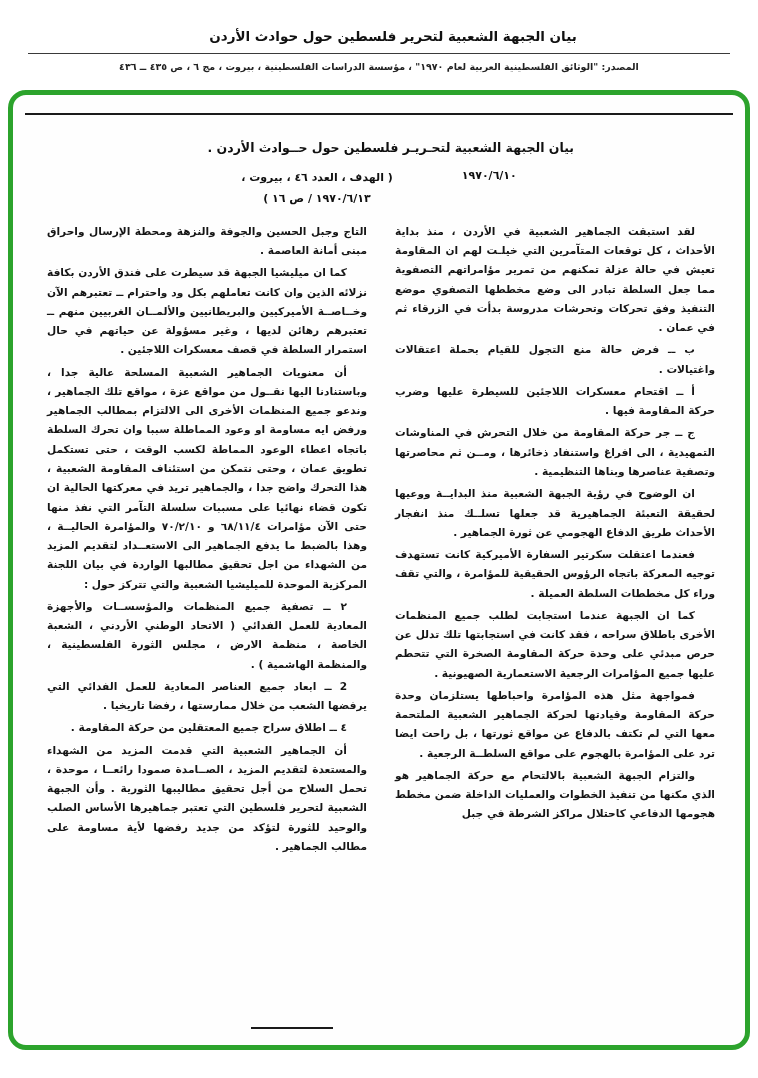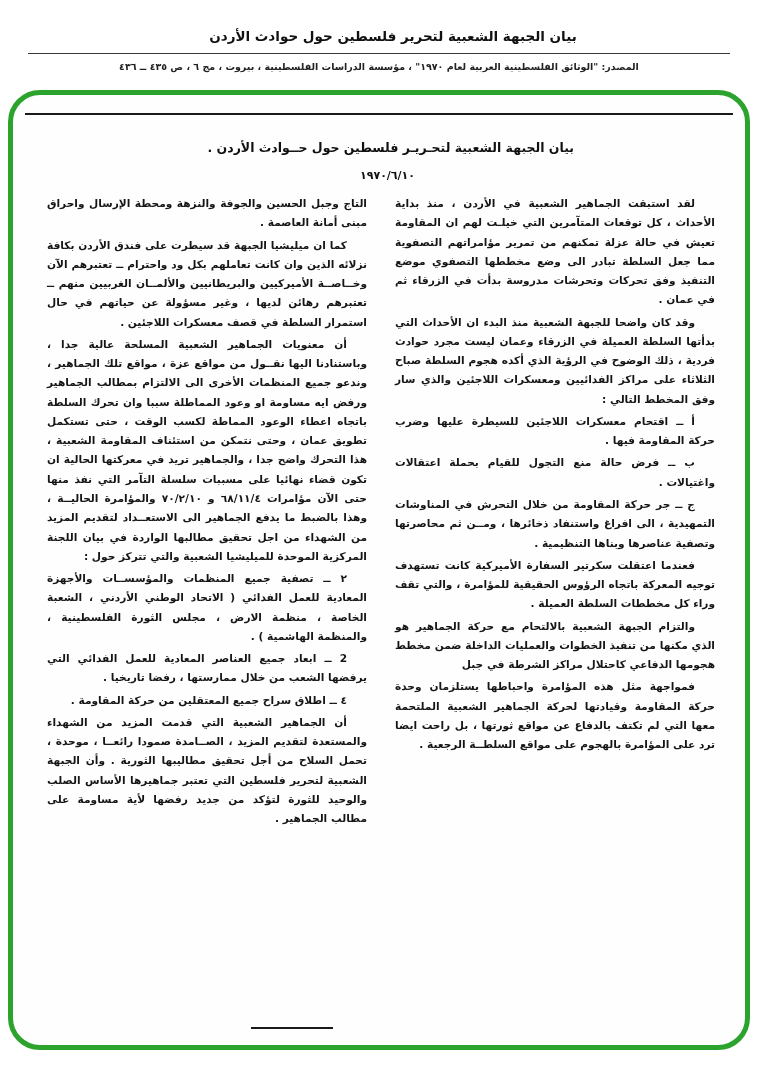--- a/index.html
+++ b/index.html
@@ -16,21 +16,21 @@
   .page-header { position:absolute; top:28px; left:0; right:0; text-align:center; direction:rtl; }
   .header-title { font-size:13.5px; font-weight:bold; color:#111;margin-left:28px; }
   .header-rule { height:1px; background:#3a3a3a; margin:9px 28px 7px 28px; }
   .header-source { font-size:9.5px; font-weight:bold; color:#222; letter-spacing:0; }
 
   
   .scan-frame {
     position:absolute; top:90px; left:8px;
     width:742px; height:960px;
     border:5px solid #2ca32c;
-    border-radius:32px;
+    border-radius:18px;
     background:#fefefe;
     overflow:hidden;
   }
   .scan-page { position:relative; width:100%; height:100%; padding:14px 30px 0 30px; }
   .scan-topline { position:absolute; top:18px; left:12px; right:12px; height:2px; background:#1a1a1a; }
   .scan-bottomline { position:absolute; bottom:16px; left:238px; width:82px; height:2px; background:#1a1a1a; }
 
   
   .doc-title {
     direction:rtl;
@@ -75,32 +75,37 @@
 </header>
 
 <div class="scan-frame">
   <div class="scan-page">
     <div class="scan-topline"></div>
 
     <div class="doc-title">بيان الجبهة الشعبية لتحـريـر فلسطين حول حــوادث الأردن .</div>
 
     <div class="doc-meta">
       <div class="doc-date">١٩٧٠/٦/١٠</div>
+      <div class="doc-ref">
+        <div>( الهدف ، العدد ٤٦ ، بيروت ،</div>
+        <div>١٩٧٠/٦/١٣ / ص ١٦ )</div>
+      </div>
     </div>
 
     <div class="doc-columns">
       <section class="doc-col">
         <p>لقد استبقت الجماهير الشعبية في الأردن ، منذ بداية الأحداث ، كل توقعات المتآمرين التي خيلـت لهم ان المقاومة تعيش في حالة عزلة تمكنهم من تمرير مؤامراتهم التصفوية مما جعل السلطة تبادر الى وضع مخططها التصفوي موضع التنفيذ وفق تحركات وتحرشات مدروسة بدأت في الزرقاء ثم في عمان .</p>
-        <p>وقد كان واضحا للجبهة الشعبية منذ البدء ان الأحداث التي بدأتها السلطة العميلة في الزرقاء وعمان ليست مجرد حوادث فردية ، ذلك الوضوح في الرؤية الذي أكده هجوم السلطة صباح الثلاثاء على مراكز الفدائيين ومعسكرات اللاجئين والذي سار وفق المخطط التالي :</p>
+        <p>ب ــ فرض حالة منع التجول للقيام بحملة اعتقالات واغتيالات .</p>
         <p>أ ــ اقتحام معسكرات اللاجئين للسيطرة عليها وضرب حركة المقاومة فيها .</p>
-        <p>ب ــ فرض حالة منع التجول للقيام بحملة اعتقالات واغتيالات .</p>
         <p>ج ــ جر حركة المقاومة من خلال التحرش في المناوشات التمهيدية ، الى افراغ واستنفاد ذخائرها ، ومــن ثم محاصرتها وتصفية عناصرها وبناها التنظيمية .</p>
+        <p>ان الوضوح في رؤية الجبهة الشعبية منذ البدايــة ووعيها لحقيقة التعبئة الجماهيرية قد جعلها تسلــك منذ انفجار الأحداث طريق الدفاع الهجومي عن ثورة الجماهير .</p>
         <p>فعندما اعتقلت سكرتير السفارة الأميركية كانت تستهدف توجيه المعركة باتجاه الرؤوس الحقيقية للمؤامرة ، والتي تقف وراء كل مخططات السلطة العميلة .</p>
+        <p>كما ان الجبهة عندما استجابت لطلب جميع المنظمات الأخرى باطلاق سراحه ، فقد كانت في استجابتها تلك تدلل عن حرص مبدئي على وحدة حركة المقاومة الصخرة التي تتحطم عليها جميع المؤامرات الرجعية الاستعمارية الصهيونية .</p>
+        <p>فمواجهة مثل هذه المؤامرة واحباطها يستلزمان وحدة حركة المقاومة وقيادتها لحركة الجماهير الشعبية الملتحمة معها التي لم تكتف بالدفاع عن مواقع ثورتها ، بل راحت ايضا ترد على المؤامرة بالهجوم على مواقع السلطــة الرجعية .</p>
         <p>والتزام الجبهة الشعبية بالالتحام مع حركة الجماهير هو الذي مكنها من تنفيذ الخطوات والعمليات الداخلة ضمن مخطط هجومها الدفاعي كاحتلال مراكز الشرطة في جبل</p>
-        <p>فمواجهة مثل هذه المؤامرة واحباطها يستلزمان وحدة حركة المقاومة وقيادتها لحركة الجماهير الشعبية الملتحمة معها التي لم تكتف بالدفاع عن مواقع ثورتها ، بل راحت ايضا ترد على المؤامرة بالهجوم على مواقع السلطــة الرجعية .</p>
       </section>
 
       <section class="doc-col">
         <p class="cont">التاج وجبل الحسين والجوفة والنزهة ومحطة الإرسال واحراق مبنى أمانة العاصمة .</p>
         <p>كما ان ميليشيا الجبهة قد سيطرت على فندق الأردن بكافة نزلائه الذين وان كانت تعاملهم بكل ود واحترام ــ تعتبرهم الآن وخــاصــة الأميركيين والبريطانيين والألمــان الغربيين منهم ــ تعتبرهم رهائن لديها ، وغير مسؤولة عن حياتهم في حال استمرار السلطة في قصف معسكرات اللاجئين .</p>
         <p>أن معنويات الجماهير الشعبية المسلحة عالية جدا ، وباستنادنا اليها نقــول من مواقع عزة ، مواقع تلك الجماهير ، وندعو جميع المنظمات الأخرى الى الالتزام بمطالب الجماهير ورفض ايه مساومة او وعود المماطلة سببا وان تحرك السلطة باتجاه اعطاء الوعود المماطة لكسب الوقت ، حتى تستكمل تطويق عمان ، وحتى نتمكن من استئناف المقاومة الشعبية ، هذا التحرك واضح جدا ، والجماهير تريد في معركتها الحالية ان تكون قضاء نهائيا على مسببات سلسلة التآمر التي نفذ منها حتى الآن مؤامرات ٦٨/١١/٤ و ٧٠/٢/١٠ والمؤامرة الحاليــة ، وهذا بالضبط ما يدفع الجماهير الى الاستعــداد لتقديم المزيد من الشهداء من اجل تحقيق مطالبها الواردة في بيان اللجنة المركزية الموحدة للميليشيا الشعبية والتي تتركز حول :</p>
         <p>٢ ــ تصفية جميع المنظمات والمؤسســات والأجهزة المعادية للعمل الفدائي ( الاتحاد الوطني الأردني ، الشعبة الخاصة ، منظمة الارض ، مجلس الثورة الفلسطينية ، والمنظمة الهاشمية ) .</p>
         <p>2 ــ ابعاد جميع العناصر المعادية للعمل الفدائي التي يرفضها الشعب من خلال ممارستها ، رفضا تاريخيا .</p>
         <p>٤ ــ اطلاق سراح جميع المعتقلين من حركة المقاومة .</p>
         <p>أن الجماهير الشعبية التي قدمت المزيد من الشهداء والمستعدة لتقديم المزيد ، الصــامدة صمودا رائعــا ، موحدة ، تحمل السلاح من أجل تحقيق مطاليبها الثورية . وأن الجبهة الشعبية لتحرير فلسطين التي تعتبر جماهيرها الأساس الصلب والوحيد للثورة لتؤكد من جديد رفضها لأية مساومة على مطالب الجماهير .</p>

